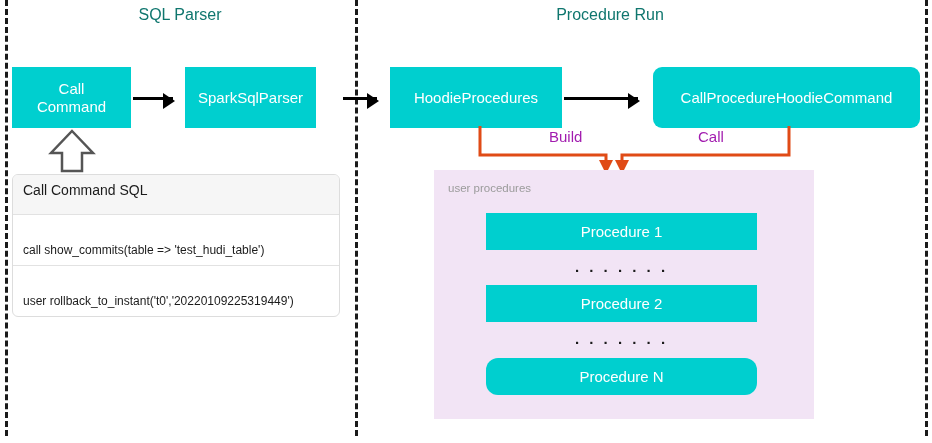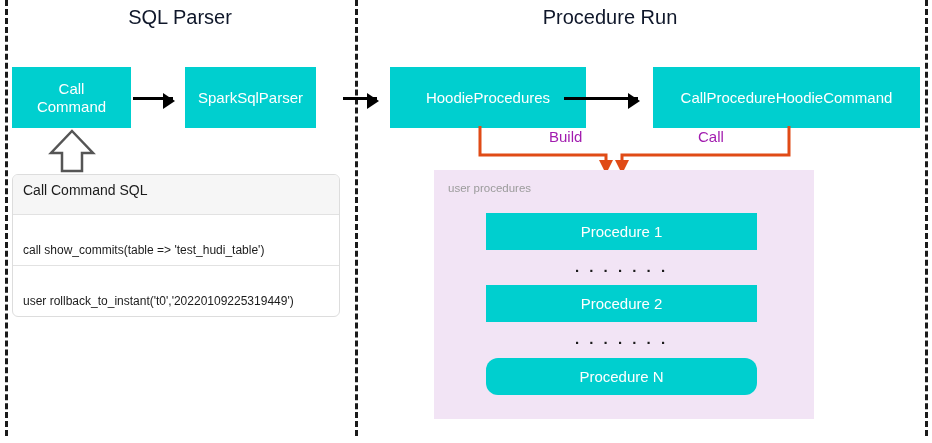--- a/index.html
+++ b/index.html
@@ -27,22 +27,22 @@
     height: 436px;
     border-left: 3px dashed #1a1a1a;
   }
   #divider-left   { left: 5px;   }
   #divider-mid    { left: 355px; }
   #divider-right  { left: 925px; }
 
   
   .section-title {
     position: absolute;
-    font-size: 20px;
-    color: #0f172a;
+    font-size: 16px;
+    color: #0f766e;
     white-space: nowrap;
     text-align: center;
   }
   #title-sql  { left: 60px;  top: 6px;  width: 240px; }
   #title-proc { left: 450px; top: 6px;  width: 320px; }
 
   
   .node {
     position: absolute;
     background: #00CFCF;
@@ -52,22 +52,22 @@
     justify-content: center;
     text-align: center;
     font-size: 15px;
     line-height: 1.15;
     box-sizing: border-box;
     padding: 2px 4px;
     white-space: pre-line;
   }
   #node-call-command { left: 12px;  top: 67px;  width: 119px; height: 61px; }
   #node-sparksql     { left: 185px; top: 67px;  width: 131px; height: 61px; }
-  #node-hoodieproc   { left: 390px; top: 67px;  width: 196px; height: 61px; }
-  #node-callproccmd  { left: 653px; top: 67px;  width: 267px; height: 61px; }
+  #node-hoodieproc   { left: 390px; top: 67px;  width: 172px; height: 61px; }
+  #node-callproccmd  { left: 653px; top: 67px;  width: 267px; height: 61px; border-radius: 9px; }
 
   
   .arrow-black {
     position: absolute;
     height: 0;
     border-top: 3px solid #000000;
   }
   .arrow-black::after {
     content: "";
     position: absolute;

